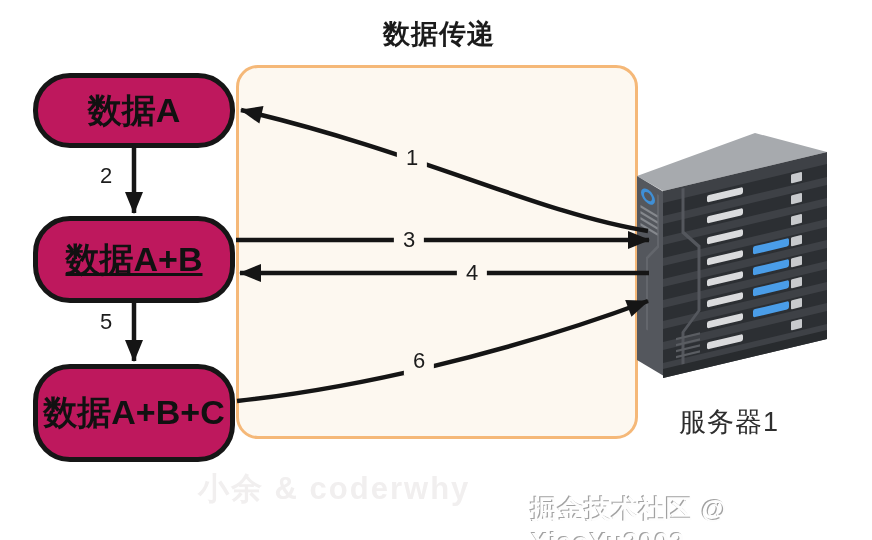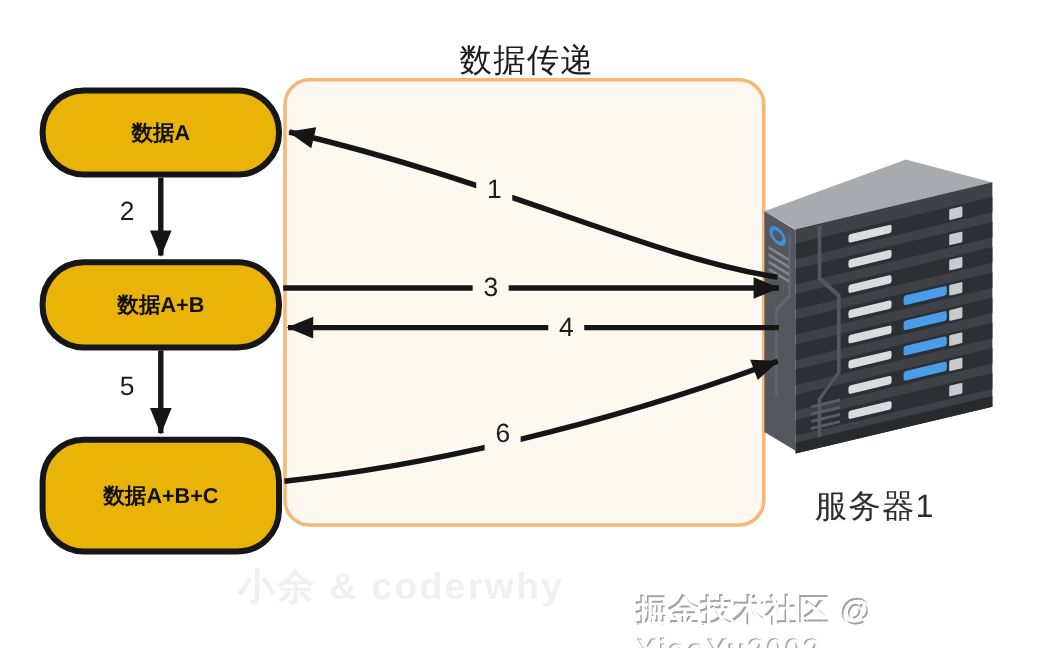--- a/index.html
+++ b/index.html
@@ -7,32 +7,32 @@
     position:relative;width:872px;height:540px;background:#ffffff;overflow:hidden;
     font-family:"Liberation Sans","DejaVu Sans",sans-serif;color:#1b1b1b;
   }
   .abs{position:absolute;}
   
   .container-box{
     left:236px;top:65px;width:396px;height:368px;
     background:#FDF8F0;border:3px solid #F5B878;border-radius:22px;
   }
   .title{
-    left:339px;top:32px;width:200px;text-align:center;
-    font-size:27px;font-weight:normal;letter-spacing:1px;
+    left:339px;top:16px;width:200px;text-align:center;
+    font-size:27px;font-weight:bold;letter-spacing:1px;
   }
   svg.canvas{left:0;top:0;}
   
   .node{
-    background:#eab308;border:5px solid #161616;border-radius:37px;
+    background:#be185d;border:5px solid #161616;border-radius:37px;
     display:flex;align-items:center;justify-content:center;
-    font-size:18px;font-weight:bold;color:#111;box-sizing:border-box;
+    font-size:34px;font-weight:bold;color:#111;box-sizing:border-box;
   }
   .node-a   {left:33px;top:73px; width:202px;height:75px;}
-  .node-ab  {left:33px;top:216px;width:202px;height:76px;}
+  .node-ab  {left:33px;top:216px;width:202px;height:87px;text-decoration:underline;}
   .node-abc {left:33px;top:364px;width:202px;height:98px;}
   
   .step{
     transform:translate(-50%,-50%);
     font-size:22px;font-weight:500;color:#1c1c1c;line-height:1;
   }
   .step.on-line{background:#FDF8F0;padding:3px 9px;}
   .step1{left:412px;top:158px;}
   .step2{left:106px;top:176px;}
   .step3{left:409px;top:240px;}

